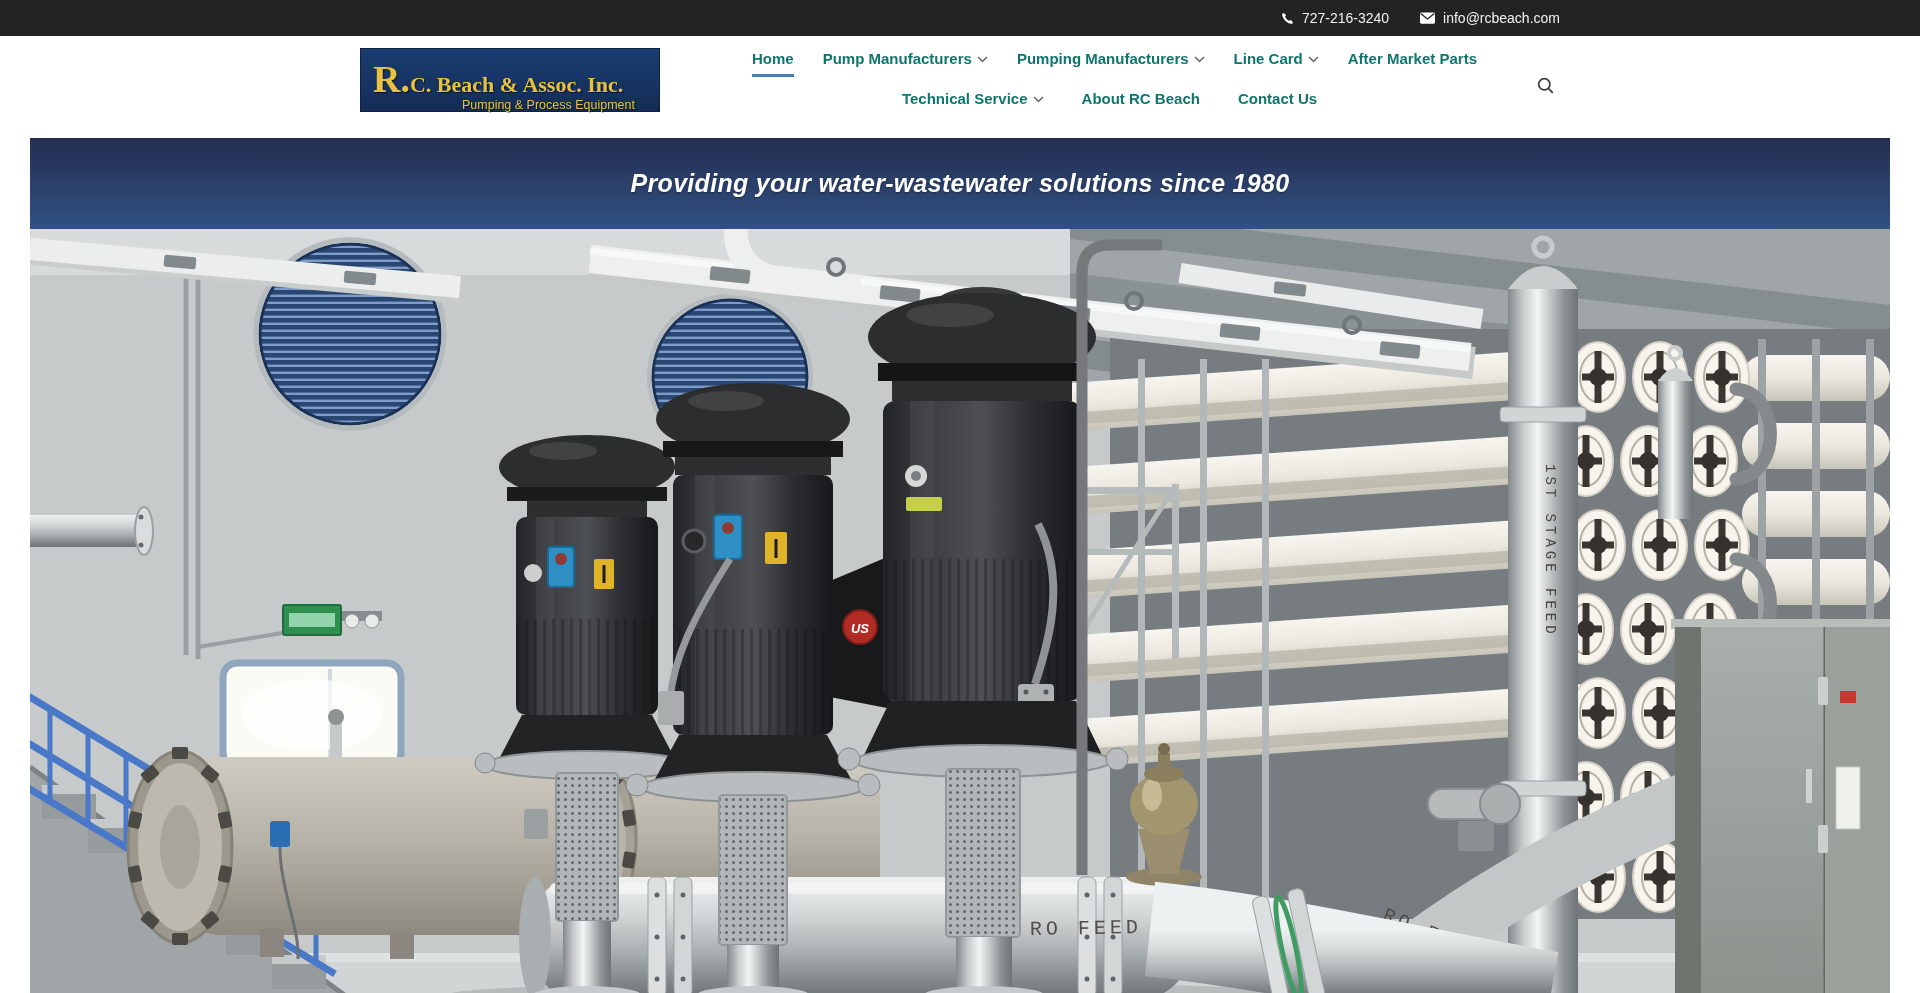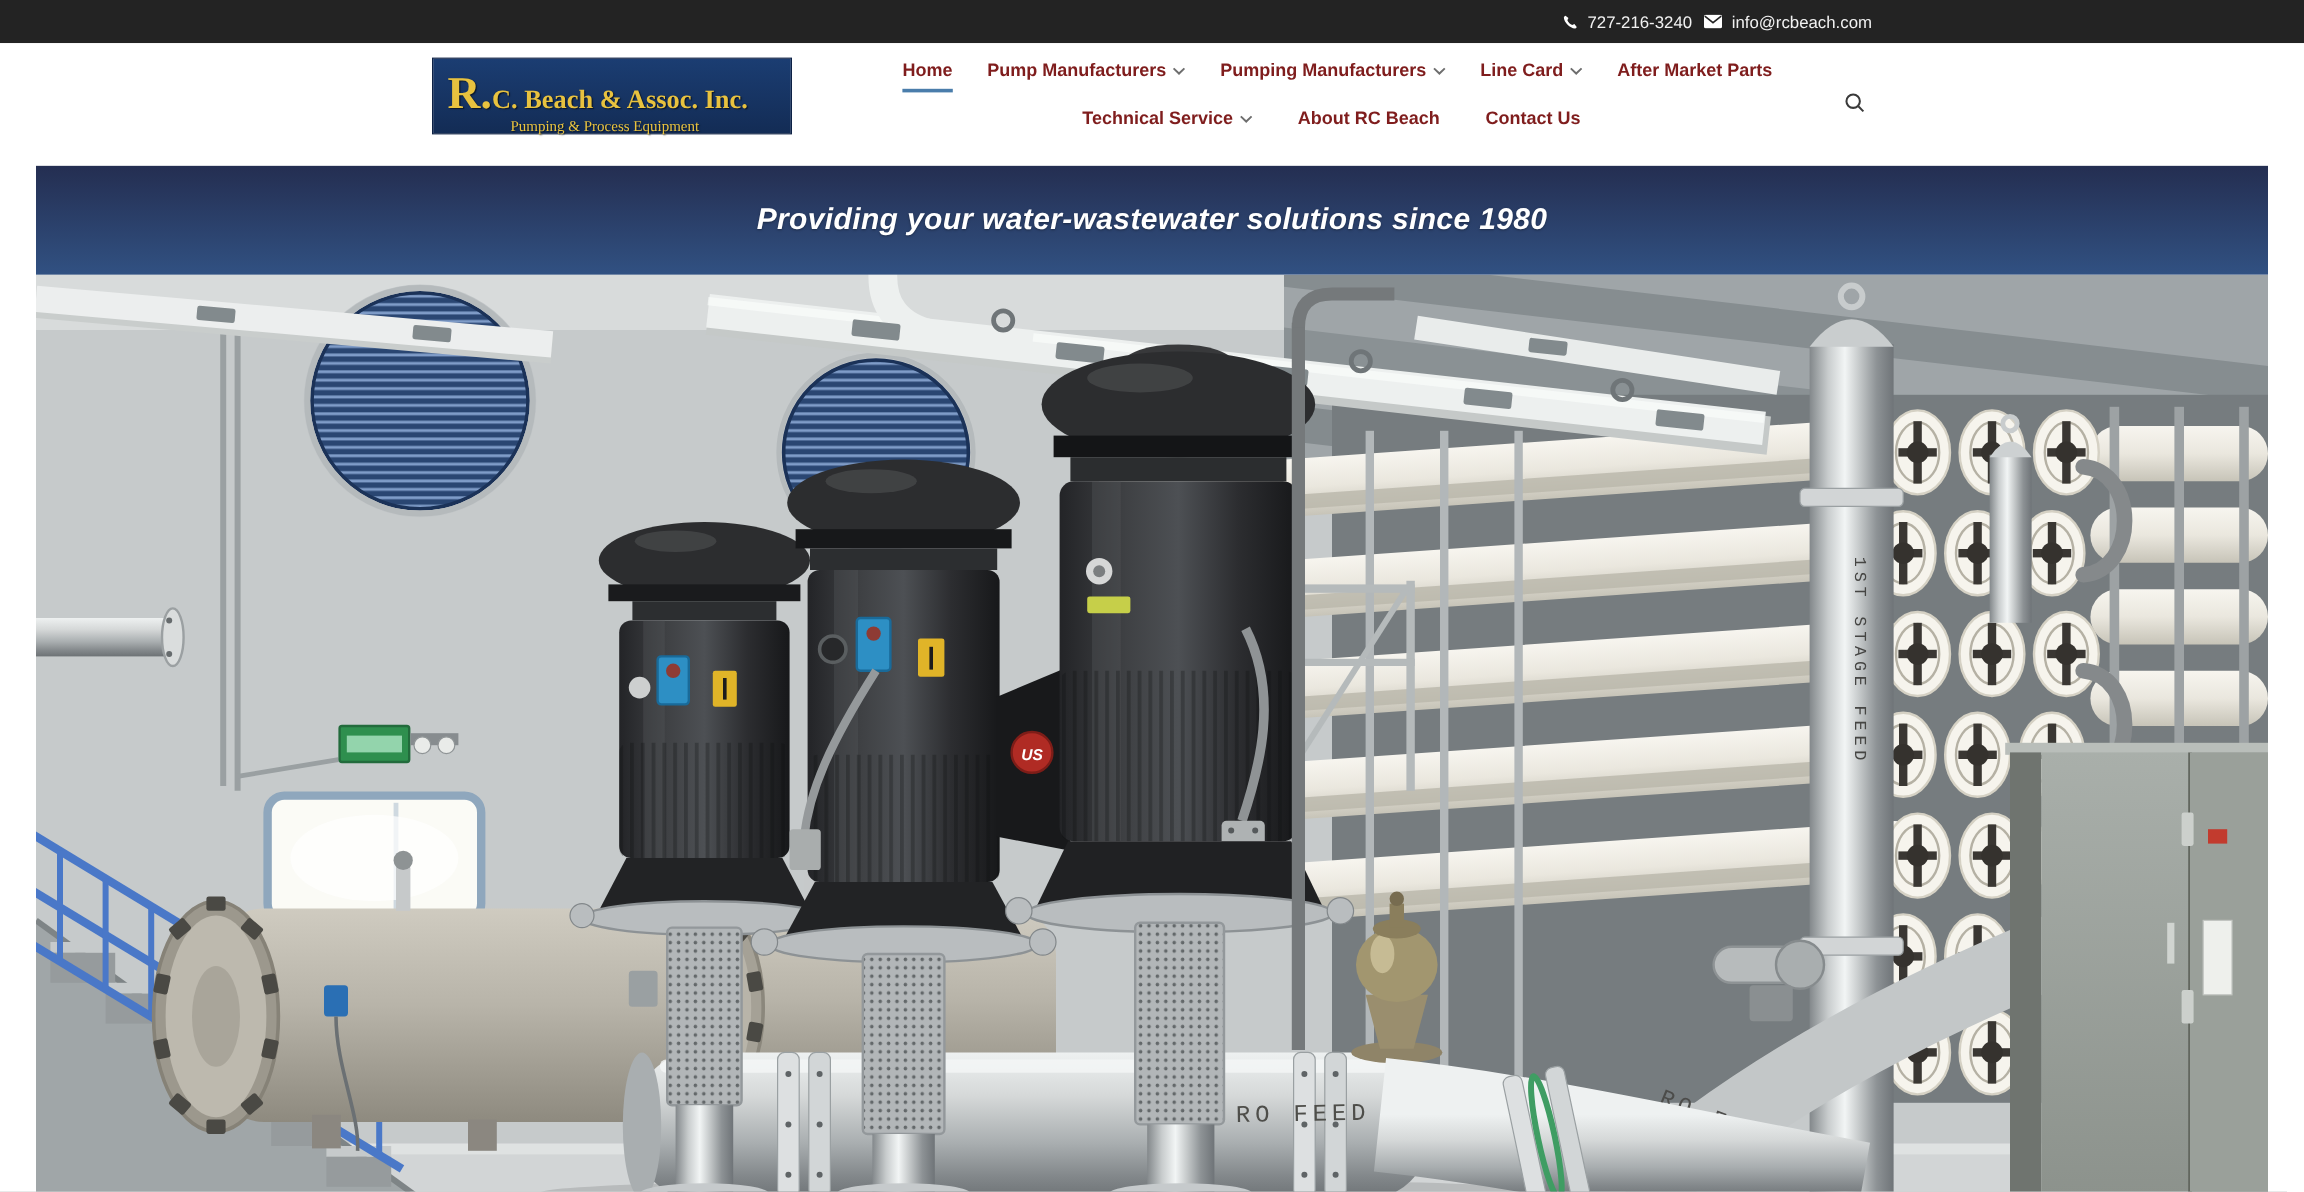--- a/index.html
+++ b/index.html
@@ -5,51 +5,51 @@
   * { box-sizing: border-box; }
   html,body { margin:0; padding:0; }
   body {
     width:1920px; height:993px; overflow:hidden; background:#fff;
     font-family:"Liberation Sans", sans-serif;
   }
   
   .topbar { height:36px; background:var(--topbar-bg,#232323); }
   .topbar-inner {
     width:1200px; margin:0 auto; height:100%;
-    display:flex; justify-content:flex-end; align-items:center; gap:10px;
+    display:flex; justify-content:flex-end; align-items:center; gap:31px;
   }
   .contact { display:flex; align-items:center; gap:8px; color:#f2f2f2; font-size:14px; cursor:pointer; }
   .contact svg { display:block; }
   
   .header { height:102px; background:#fff; position:relative; }
   .header-inner { width:1200px; margin:0 auto; position:relative; height:100%; }
   .logo {
     position:absolute; left:0; top:12px; width:300px; height:64px;
     background:linear-gradient(180deg, var(--logo-navy,#1b3d72) 0%, #132c55 100%);
     border:1px solid #0d2145; cursor:pointer;
     display:flex; flex-direction:column; justify-content:center; padding:14px 8px 4px 12px;
   }
   .logo-name {
     font-family:"Liberation Serif", serif; font-weight:700;
     color:var(--logo-gold,#e8c23f); font-size:22px; line-height:1.15;
     white-space:nowrap; text-shadow:1px 1px 1px rgba(0,0,0,.6);
   }
   .logo-name::first-letter { font-size:38px; }
   .logo-tagline {
-    font-family:Liberation Serif, serif; color:var(--logo-gold,#e8c23f);
-    font-size:12.5px; text-align:center; padding-right:16px; margin-top:-3px;
+    font-family:Liberation Sans, sans-serif; color:var(--logo-gold,#e8c23f);
+    font-size:12.5px; text-align:right; padding-right:16px; margin-top:-3px;
     text-shadow:1px 1px 1px rgba(0,0,0,.5); white-space:nowrap;
   }
   .nav { position:absolute; left:392px; top:0; width:715px; }
   .nav-row { display:flex; align-items:center; }
   .nav-row1 { margin-top:14px; gap:29px; }
   .nav-row2 { margin-top:23px; gap:38px; justify-content:center; }
   .nav-item {
     display:inline-flex; align-items:center; gap:5px; position:relative;
-    font-size:15px; font-weight:700; color:#7f1d1d; cursor:pointer;
+    font-size:15px; font-weight:700; color:#0f766e; cursor:pointer;
     text-decoration:none; white-space:nowrap;
   }
   .nav-item.active::after {
     content:""; position:absolute; left:0; right:0; bottom:-10px; height:3px;
     background:var(--accent-underline,#4a7dab);
   }
   .caret { display:inline-flex; margin-top:2px; }
   .search-btn { position:absolute; right:2px; top:40px; width:22px; height:22px; cursor:pointer; }
   
   .banner {

